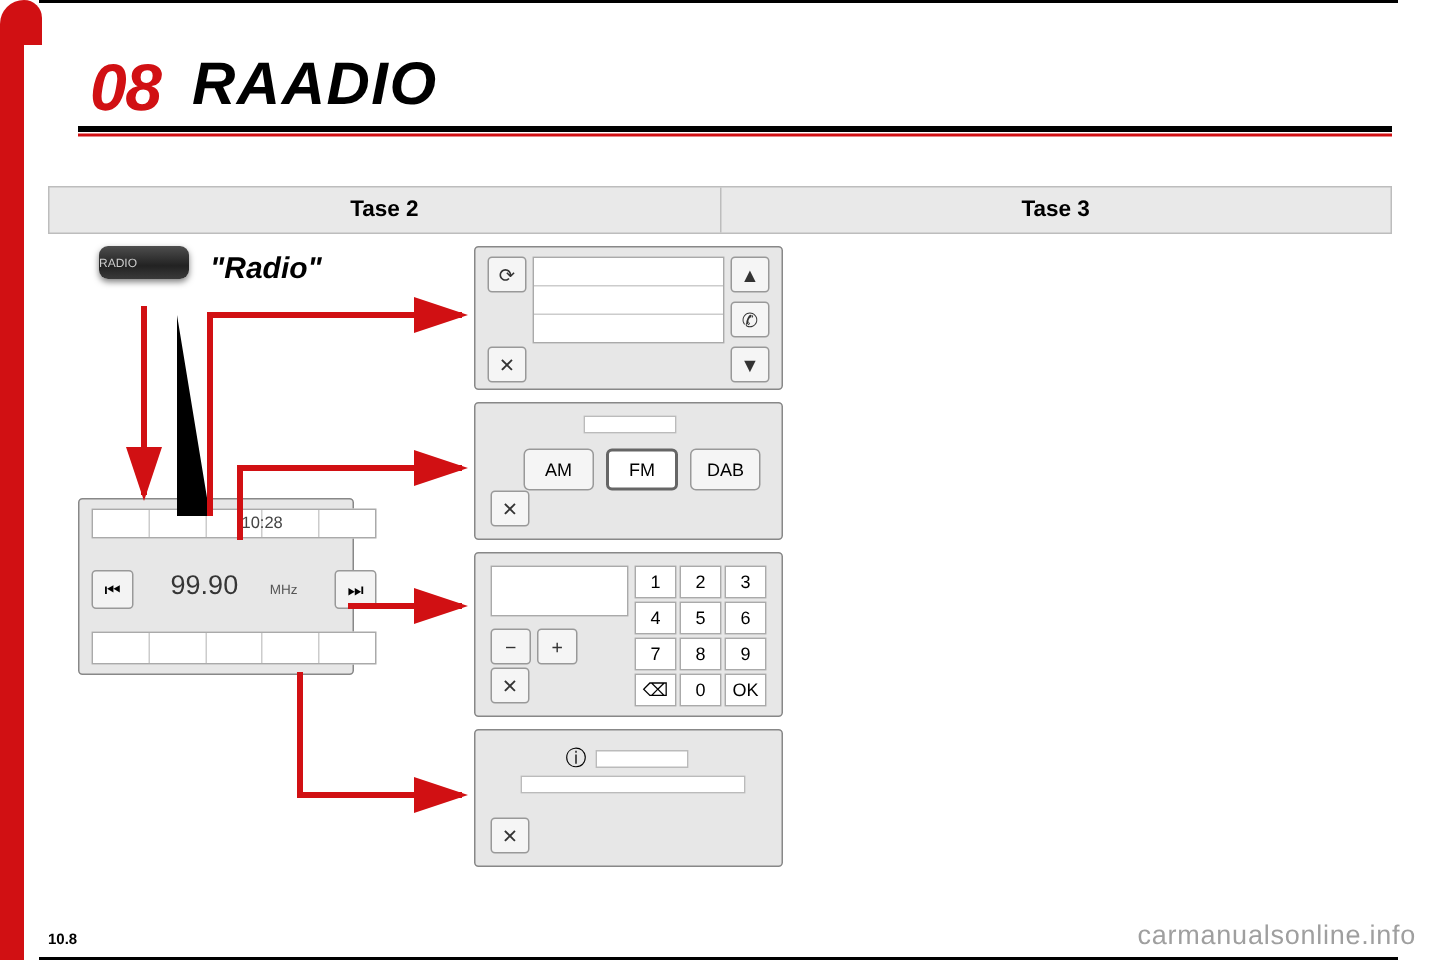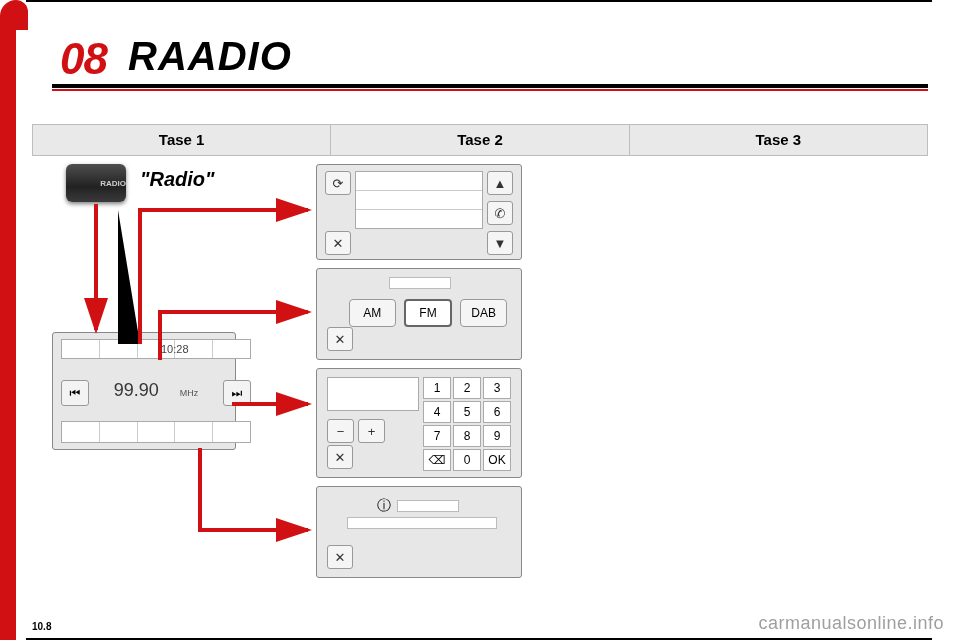--- a/index.html
+++ b/index.html
@@ -74,27 +74,27 @@
     font-weight: 700;
     font-size: 15px;
     line-height: 30px;
     border-right: 1px solid #bdbdbd;
   }
   .tase-cell:last-child { border-right: none; }
 
   .radio-btn {
     position: absolute;
     left: 66px; top: 164px;
-    width: 60px; height: 38px;
+    width: 60px; height: 22px;
     background: linear-gradient(#4e4e4e,#222 60%,#3a3a3a);
     border-radius: 6px;
     box-shadow: 0 2px 4px rgba(0,0,0,.5);
     color: #ccc;
-    font-size: 8px; font-weight:700;
-    display:flex; align-items:center; justify-content:flex-end;
+    font-size: 8px; font-weight:400;
+    display:flex; align-items:center; justify-content:flex-start;
   }
   .radio-quote{
     position:absolute;
     left:140px; top:168px;
     font-size:20px; font-weight:800;
     font-style: italic;
   }
 
   
   .device {
@@ -232,21 +232,20 @@
 <body>
 
 <div class="red-spine"></div>
 <div class="page-frame"></div>
 
 <div class="section-num">08</div>
 <div class="section-title">RAADIO</div>
 <div class="title-underline"></div>
 
 <div class="tase-bar">
-  <div class="tase-cell">Tase 1</div>
   <div class="tase-cell">Tase 2</div>
   <div class="tase-cell">Tase 3</div>
 </div>
 
 <div class="radio-btn">
   <span>RADIO</span>
 </div>
 <div class="radio-quote">"Radio"</div>
 
 <div class="device">

